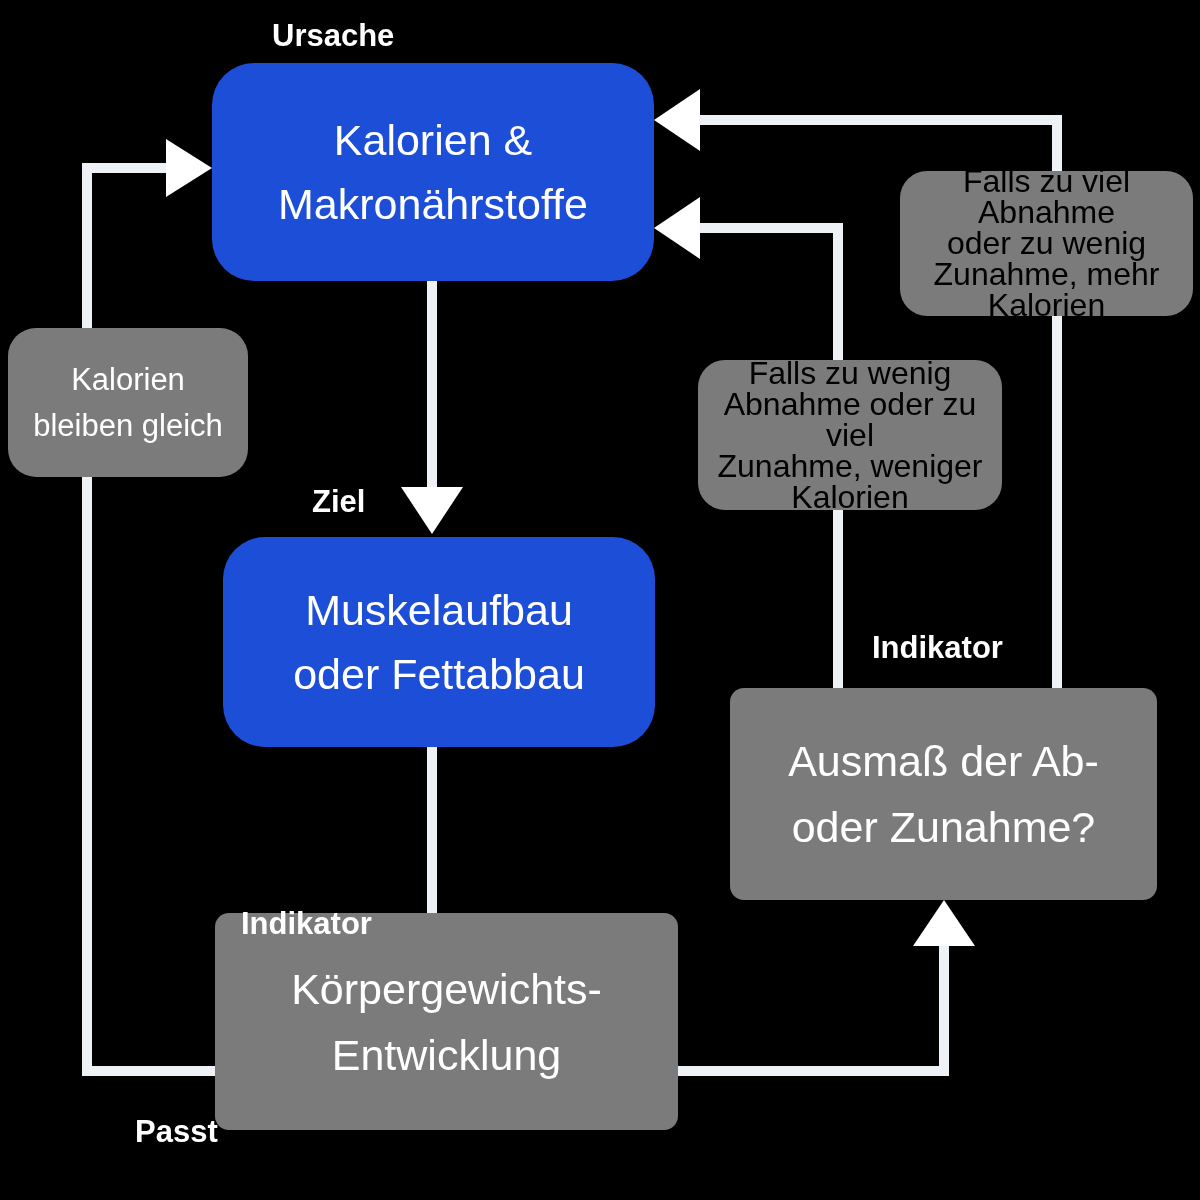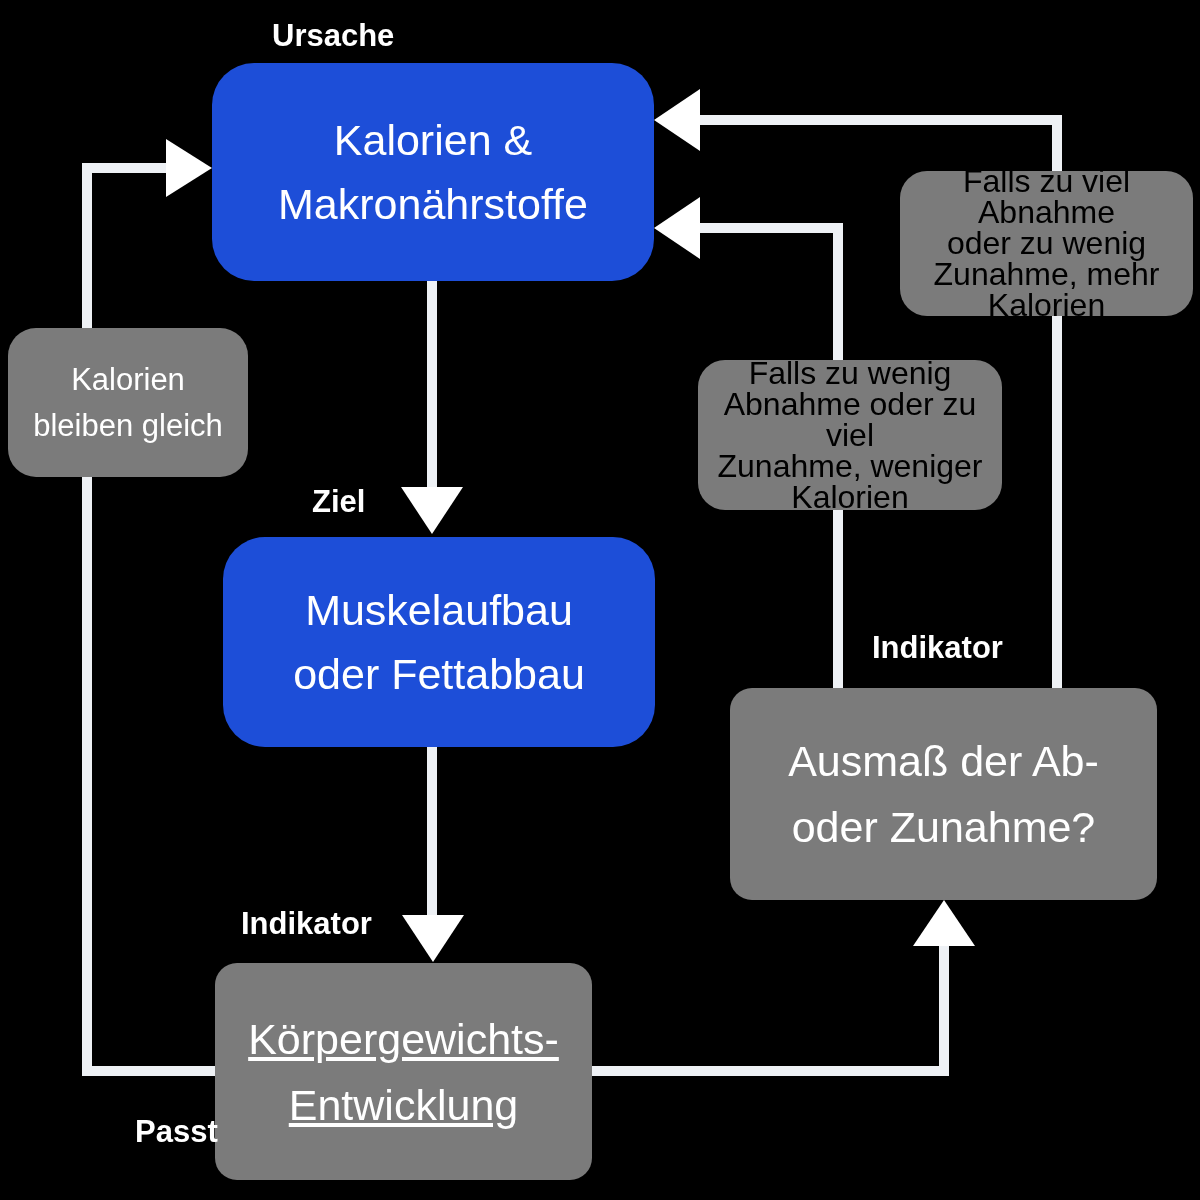--- a/index.html
+++ b/index.html
@@ -6,21 +6,21 @@
   #stage{
     position:relative;width:1200px;height:1200px;background:#000;overflow:hidden;
     font-family:"Liberation Sans","DejaVu Sans",sans-serif;
   }
   
   .node{
     position:absolute;display:flex;align-items:center;justify-content:center;
     text-align:center;color:#fff;white-space:pre-line;box-sizing:border-box;z-index:2;
   }
   .node.teal{background:#1d4ed8;border-radius:42px;font-size:43px;line-height:64px;}
-  .node.big-gray{background:#7b7b7b;border-radius:22px;font-size:43px;line-height:66px;}
+  .node.big-gray{background:#7b7b7b;border-radius:14px;font-size:43px;line-height:66px;}
   .node.mid-gray{background:#7b7b7b;border-radius:28px;font-size:31px;line-height:46px;}
   .node.sm-gray{background:#7b7b7b;border-radius:27px;font-size:32px;line-height:31px;font-weight:400;color:#000000;}
   
   .lbl{
     position:absolute;color:#fff;font-size:31px;font-weight:700;line-height:36px;
     white-space:nowrap;z-index:2;
   }
   
   .line{position:absolute;background:#eef1f5;z-index:1;}
   
@@ -57,21 +57,21 @@
   <div class="arr down" style="left:401px;top:487px;"></div>
   <div class="arr down" style="left:402px;top:915px;"></div>
   <div class="arr up" style="left:913px;top:900px;"></div>
 
   <div class="node teal" style="left:212px;top:63px;width:442px;height:218px;">Kalorien &amp;
 Makronährstoffe</div>
 
   <div class="node teal" style="left:223px;top:537px;width:432px;height:210px;">Muskelaufbau
 oder Fettabbau</div>
 
-  <div class="node big-gray" style="left:215px;top:963px;width:377px;height:217px;text-decoration:underline;">Körpergewichts-
+  <div class="node big-gray" style="left:215px;top:913px;width:463px;height:217px;">Körpergewichts-
 Entwicklung</div>
 
   <div class="node mid-gray" style="left:8px;top:328px;width:240px;height:149px;">Kalorien
 bleiben gleich</div>
 
   <div class="node sm-gray" style="left:900px;top:171px;width:293px;height:145px;">Falls zu viel Abnahme
 oder zu wenig
 Zunahme, mehr
 Kalorien</div>
 

